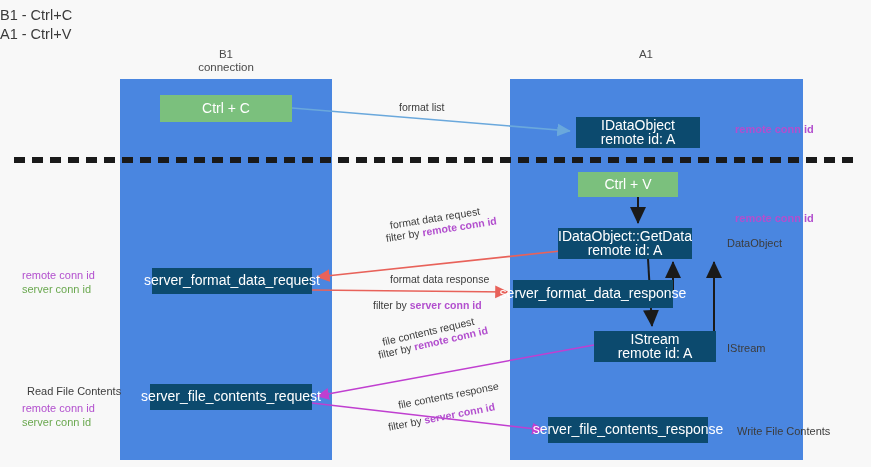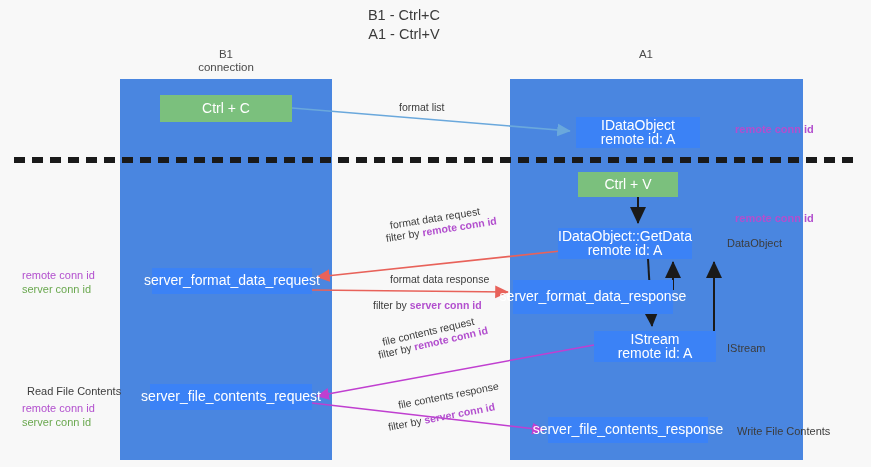--- a/index.html
+++ b/index.html
@@ -16,37 +16,37 @@
   .lane{position:absolute;background:#4a86e0;}
   .lane-b1{left:120px;top:79px;width:212px;height:381px;}
   .lane-a1{left:510px;top:79px;width:293px;height:381px;}
 
   .lane-hdr{position:absolute;text-align:center;font-size:11.5px;line-height:13px;color:#4a4a4a;}
   .lane-hdr .l1{display:block;}
   .lane-hdr .l2{display:block;}
   .hdr-b1{left:146px;top:48px;width:160px;}
   .hdr-a1{left:566px;top:48px;width:160px;}
 
-  #title{position:absolute;left:0;top:6px;width:808px;text-align:center;
+  #title{position:absolute;left:0;top:6px;width:808px;
          font-size:14.5px;line-height:19px;color:#3a3a3a;}
   #title span{display:block;}
 
   .node{position:absolute;box-sizing:border-box;color:#ffffff;
         font-size:14px;line-height:13.5px;text-align:center;
         display:flex;flex-direction:column;align-items:center;justify-content:center;}
   .node span{display:block;white-space:nowrap;}
   .green{background:#7bc07d;}
-  .orange{background:#3b82f6;align-items:center;}
+  .orange{background:#0c4a6e;align-items:center;}
 
   .n-ctrlc{left:160px;top:95px;width:132px;height:27px;}
   .n-idataobject{left:576px;top:117px;width:124px;height:31px;}
   .n-ctrlv{left:578px;top:172px;width:100px;height:25px;}
   .n-getdata{left:558px;top:228px;width:134px;height:31px;}
   .n-fmtreq{left:152px;top:268px;width:160px;height:26px;}
-  .n-fmtresp{left:513px;top:280px;width:160px;height:34px;}
+  .n-fmtresp{left:513px;top:280px;width:160px;height:28px;}
   .n-istream{left:594px;top:331px;width:122px;height:31px;}
   .n-filereq{left:150px;top:384px;width:162px;height:26px;}
   .n-fileresp{left:548px;top:417px;width:160px;height:26px;}
 
   .side{position:absolute;font-size:11px;line-height:14px;white-space:nowrap;}
   .side.bold{font-weight:bold;}
   .purple{color:#b24fce;}
   .green-t{color:#6aa84f;}
   .dark{color:#3c3c3c;}
 

